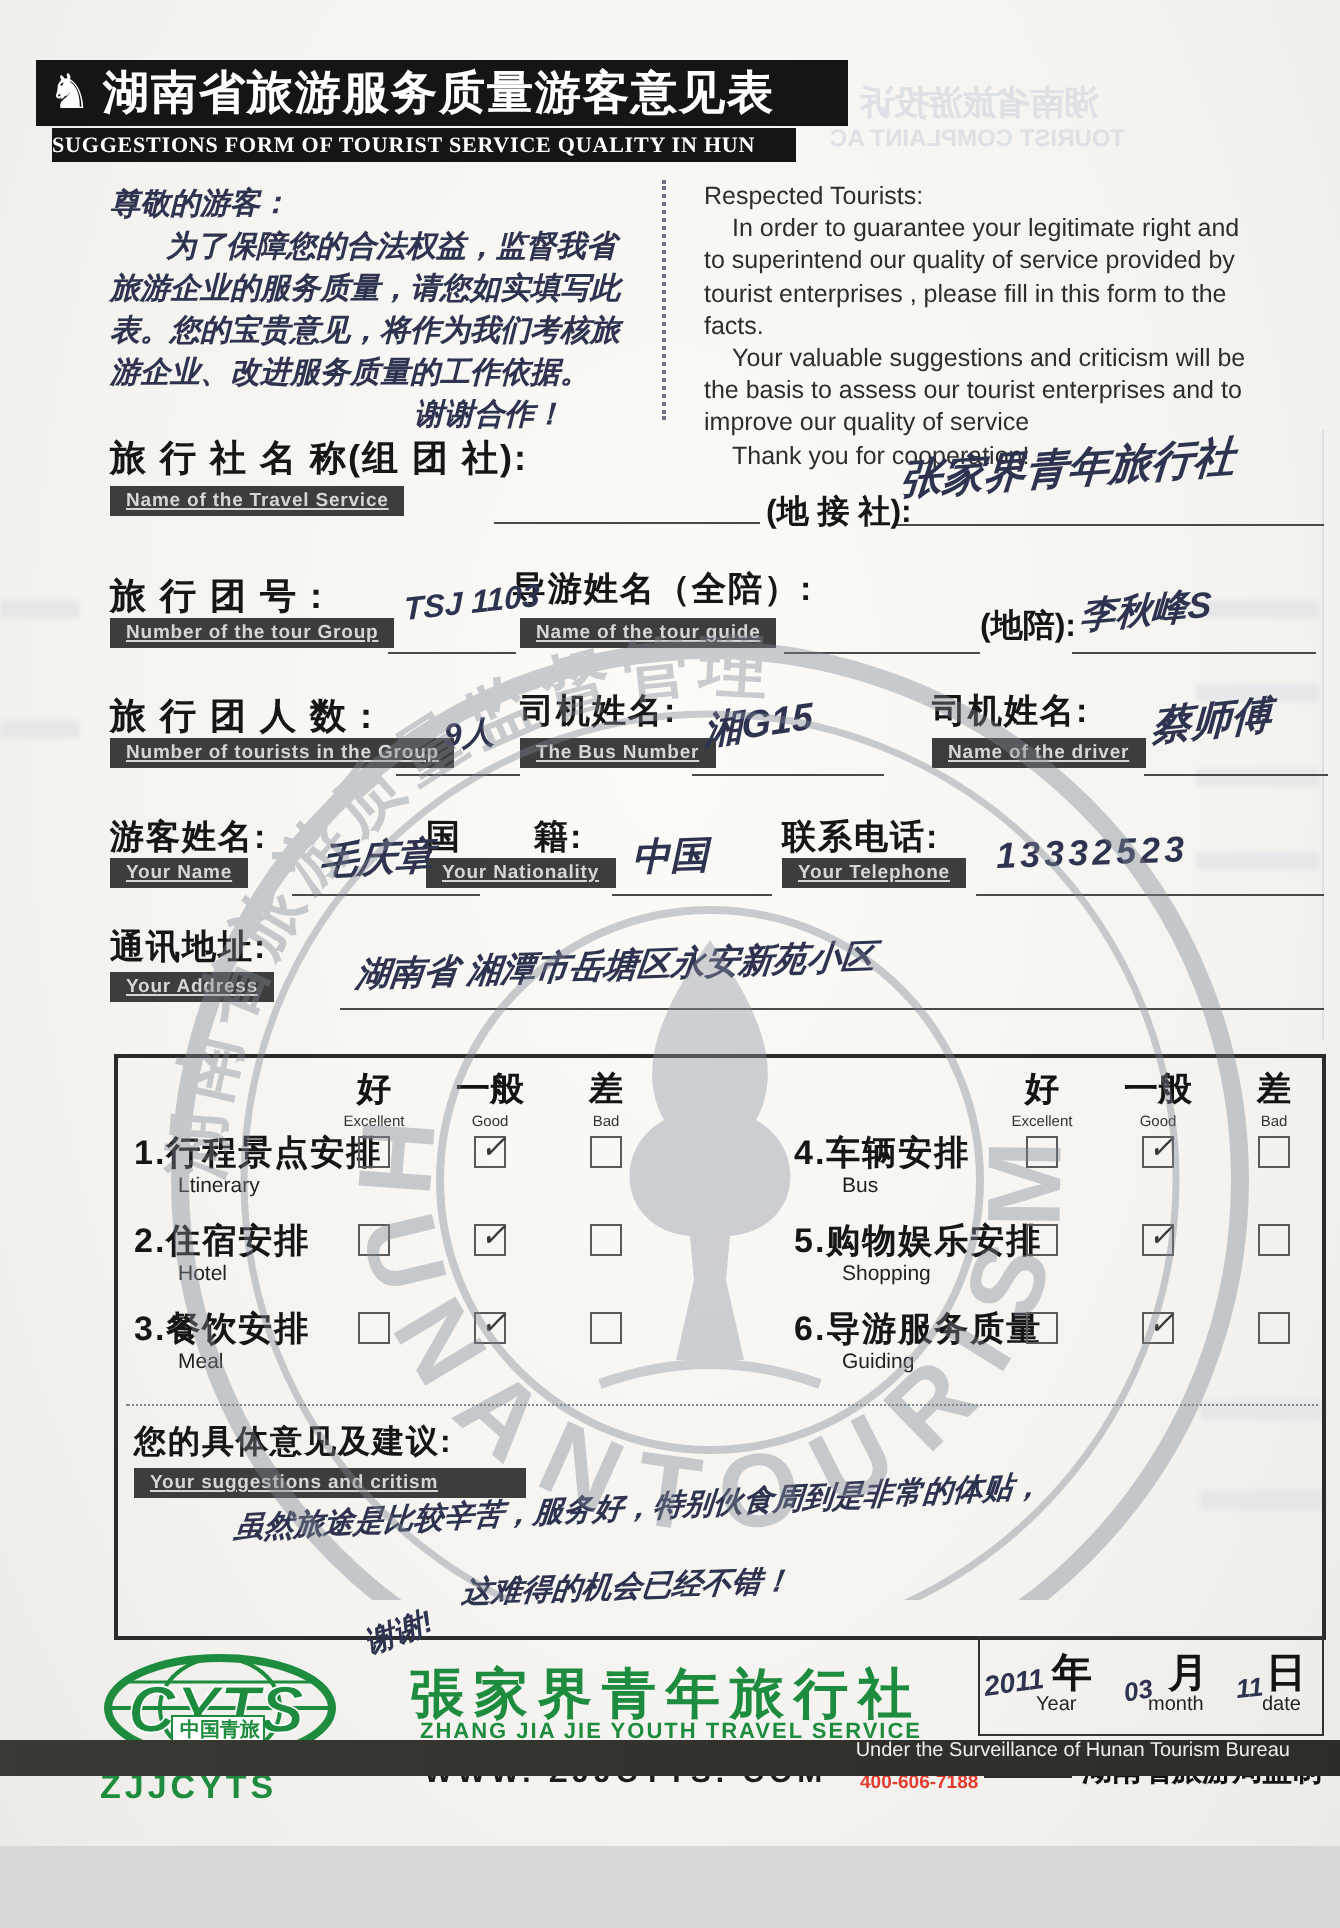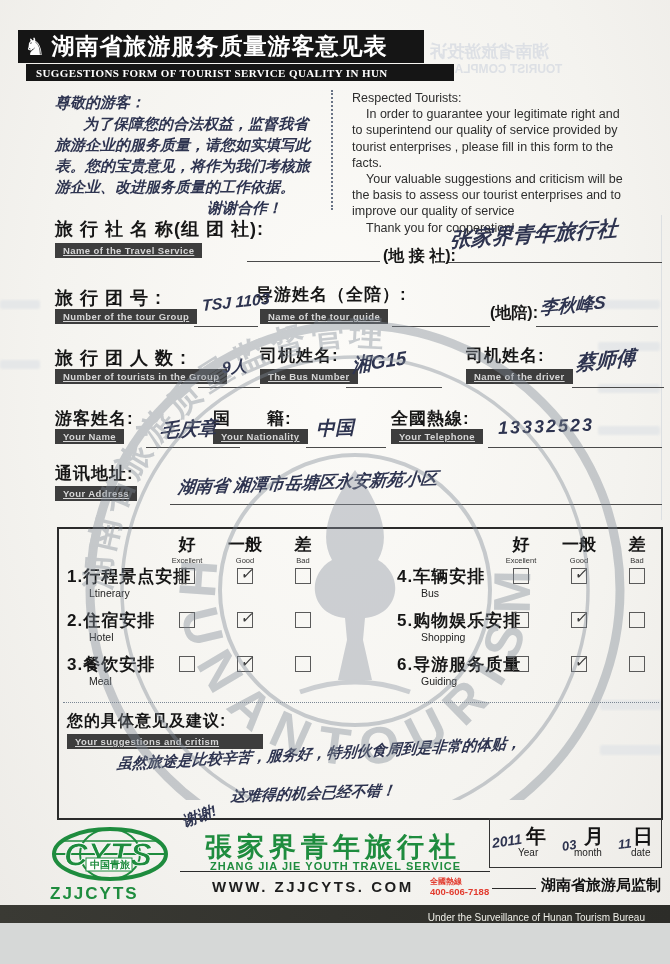--- a/index.html
+++ b/index.html
@@ -42,21 +42,21 @@
   <div class="abs bleedbar" style="left:0;top:300px;width:40px;height:9px"></div>
   <div class="abs bleedbar" style="left:0;top:360px;width:40px;height:9px"></div>
   <div class="abs bleedbar" style="left:600px;top:700px;width:62px;height:10px"></div>
   <div class="abs bleedbar" style="left:600px;top:745px;width:62px;height:10px"></div>
   <div class="abs" style="left:661px;top:215px;height:305px;border-left:1px solid #dcdfe2;z-index:1"></div>
 
   <div class="abs bar" style="left:18px;top:30px;width:406px;height:33px;padding-left:6px">
     <span style="font-size:24px;margin-right:6px">♞</span>
     <span style="font-size:23px;font-weight:bold;letter-spacing:1px">湖南省旅游服务质量游客意见表</span>
   </div>
-  <div class="abs bar" style="left:26px;top:64px;width:428px;height:17px;padding-left:10px;font-family:'Liberation Serif',serif;font-size:11px;font-weight:bold;letter-spacing:.4px">
+  <div class="abs bar" style="left:26px;top:64px;width:372px;height:17px;font-family:'Liberation Serif',serif;font-size:11px;font-weight:bold;letter-spacing:.4px">
     <span>SUGGESTIONS FORM OF TOURIST SERVICE QUALITY IN HUN</span>
   </div>
 
   <div class="abs" style="left:55px;top:92px;width:272px;z-index:3">
     <div class="hw" style="font-size:15px;line-height:21px;transform:rotate(-.5deg)">尊敬的游客：</div>
     <div class="hw" style="font-size:15px;line-height:21px;padding-left:28px">为了保障您的合法权益，监督我省</div>
     <div class="hw" style="font-size:15px;line-height:21px">旅游企业的服务质量，请您如实填写此</div>
     <div class="hw" style="font-size:15px;line-height:21px">表。您的宝贵意见，将作为我们考核旅</div>
     <div class="hw" style="font-size:15px;line-height:21px">游企业、改进服务质量的工作依据。</div>
     <div class="hw" style="font-size:15px;line-height:21px;text-align:right;padding-right:45px">谢谢合作！</div>
@@ -101,21 +101,21 @@
   <div class="abs ul" style="left:198px;top:387px;width:62px"></div>
   <div class="abs tag" style="left:260px;top:369px">The Bus Number</div>
   <div class="abs hw" style="left:352px;top:353px;font-size:19px;transform:rotate(-8deg) skewX(-6deg)">湘G15</div>
   <div class="abs ul" style="left:346px;top:387px;width:96px"></div>
   <div class="abs tag" style="left:466px;top:369px">Name of the driver</div>
   <div class="abs hw" style="left:576px;top:350px;font-size:20px;transform:rotate(-6deg) skewX(-8deg)">蔡师傅</div>
   <div class="abs ul" style="left:572px;top:387px;width:92px"></div>
 
   <div class="abs lbl" style="left:55px;top:407px">游客姓名:</div>
   <div class="abs lbl" style="left:213px;top:407px">国　　籍:</div>
-  <div class="abs lbl" style="left:391px;top:407px">全國熱線:</div>
+  <div class="abs lbl" style="left:391px;top:407px">联系电话:</div>
   <div class="abs tag" style="left:55px;top:429px">Your Name</div>
   <div class="abs hw" style="left:160px;top:418px;font-size:19px;transform:rotate(-3deg) skewX(-8deg)">毛庆章</div>
   <div class="abs ul" style="left:146px;top:447px;width:94px"></div>
   <div class="abs tag" style="left:213px;top:429px">Your Nationality</div>
   <div class="abs hw" style="left:316px;top:416px;font-size:19px;transform:rotate(-2deg)">中国</div>
   <div class="abs ul" style="left:306px;top:447px;width:80px"></div>
   <div class="abs tag" style="left:391px;top:429px">Your Telephone</div>
   <div class="abs hw" style="left:498px;top:418px;font-size:18px;letter-spacing:2px;transform:rotate(-2deg)">13332523</div>
   <div class="abs ul" style="left:488px;top:447px;width:174px"></div>
 
@@ -282,18 +282,18 @@
     <div class="abs" style="left:94px;top:4px;font-size:20px;font-weight:bold;color:#141414">月</div>
     <div class="abs" style="left:84px;top:28px;font-size:10px;color:#222">month</div>
     <div class="abs hw" style="left:128px;top:18px;font-size:13px;transform:rotate(-6deg)">11</div>
     <div class="abs" style="left:143px;top:4px;font-size:20px;font-weight:bold;color:#141414">日</div>
     <div class="abs" style="left:141px;top:28px;font-size:10px;color:#222">date</div>
   </div>
 
   <div class="abs" style="left:492px;top:888px;width:44px;border-top:1.5px solid #2b2b2b;z-index:7"></div>
   <div class="abs" style="left:541px;top:876px;font-size:15px;font-weight:bold;color:#111;z-index:7;white-space:nowrap">湖南省旅游局监制</div>
 
-  <div class="abs" style="left:0;top:905px;width:670px;height:18px;background:linear-gradient(90deg,#3a3a34,#2c2c28);z-index:7;display:flex;align-items:flex-end;justify-content:flex-end;padding-right:25px">
+  <div class="abs" style="left:0;top:870px;width:670px;height:18px;background:linear-gradient(90deg,#3a3a34,#2c2c28);z-index:7;display:flex;align-items:flex-start;justify-content:flex-end;padding-right:25px">
     <span style="color:#efefe8;font-size:10px">Under the Surveillance of Hunan Tourism Bureau</span>
   </div>
   <div class="abs" style="left:0;top:923px;width:670px;height:41px;background:#d6d8d7;z-index:7"></div>
 
 </div>
 
 </body></html>

